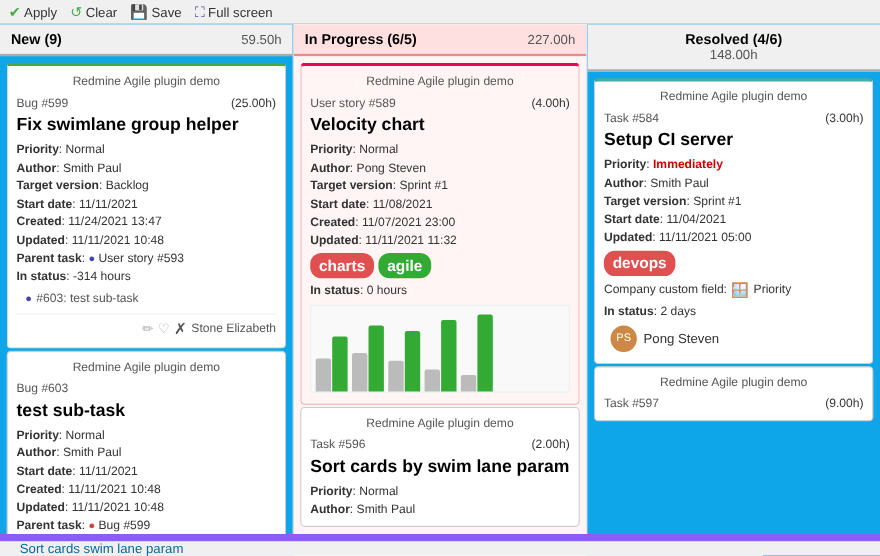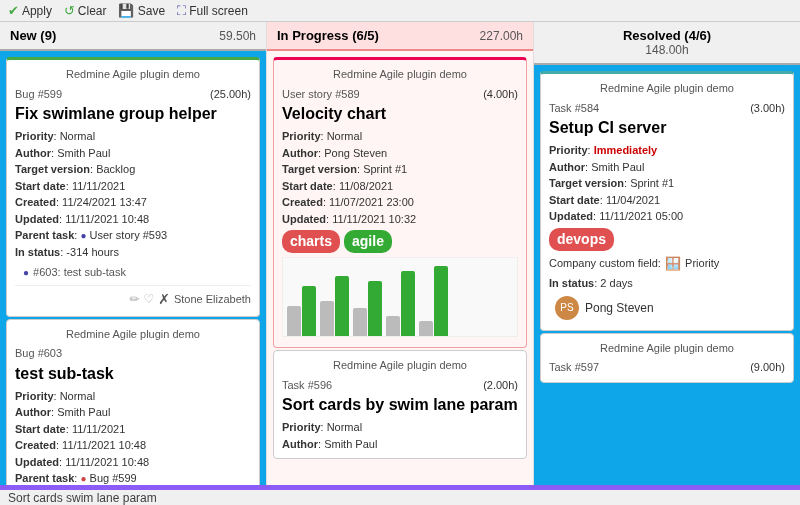--- a/index.html
+++ b/index.html
@@ -159,24 +159,24 @@
     .assignee-row { display: flex; align-items: center; gap: 6px; padding: 4px 6px; color: #333; font-size: 12px; }
     .assignee-avatar { width: 24px; height: 24px; border-radius: 50%; background: #c84; display: flex; align-items: center; justify-content: center; color: #fff; font-size: 10px; overflow: hidden; }
 
     
     #footer {
       position: fixed;
       bottom: 0;
       left: 0;
       right: 0;
       background: #f0f0f0;
-      border-top: 5px solid #8b5cf6;
-      padding: 3px 8px;
+      border-top: 7px solid #8b5cf6;
+      padding: 3px 18px;
       font-size: 12px;
-      color: #404040;
+      color: #0369a1;
       height: 20px;
       display: flex;
       align-items: center;
     }
 
     .col-inprogress-header { background: #ffe5e5; }
     .col-new-header { background: #f0f0f0; }
     .col-resolved-header { background: #f0f0f0; flex-direction: column; }
 
     .card-action-icons { display: flex; gap: 4px; }
@@ -278,25 +278,26 @@
         <div class="card-title-line">
           <span class="card-id">User story #589</span>
           <span class="card-hours">(4.00h)</span>
         </div>
         <div class="card-name">Velocity chart</div>
         <div class="card-field"><span class="bold">Priority</span>: <span>Normal</span></div>
         <div class="card-field"><span class="bold">Author</span>: <span>Pong Steven</span></div>
         <div class="card-field"><span class="bold">Target version</span>: <span>Sprint #1</span></div>
         <div class="card-field"><span class="bold">Start date</span>: <span>11/08/2021</span></div>
         <div class="card-field"><span class="bold">Created</span>: <span>11/07/2021 23:00</span></div>
-        <div class="card-field"><span class="bold">Updated</span>: <span>11/11/2021 10:32</span></div>
+        <div class="card-field"><span class="bold">Updated</span>: <span>11/11/2021 11:32</span></div>
         <div class="tags">
           <span class="tag tag-charts">charts</span>
           <span class="tag tag-agile">agile</span>
         </div>
+        <div class="card-field"><span class="bold">In status</span>: <span>0 hours</span></div>
 
         <div class="chart-area">
           <div class="bar-group">
             <div class="bar bar-gray" style="height:30px;"></div>
             <div class="bar bar-green" style="height:50px;"></div>
           </div>
           <div class="bar-group">
             <div class="bar bar-gray" style="height:35px;"></div>
             <div class="bar bar-green" style="height:60px;"></div>
           </div>

